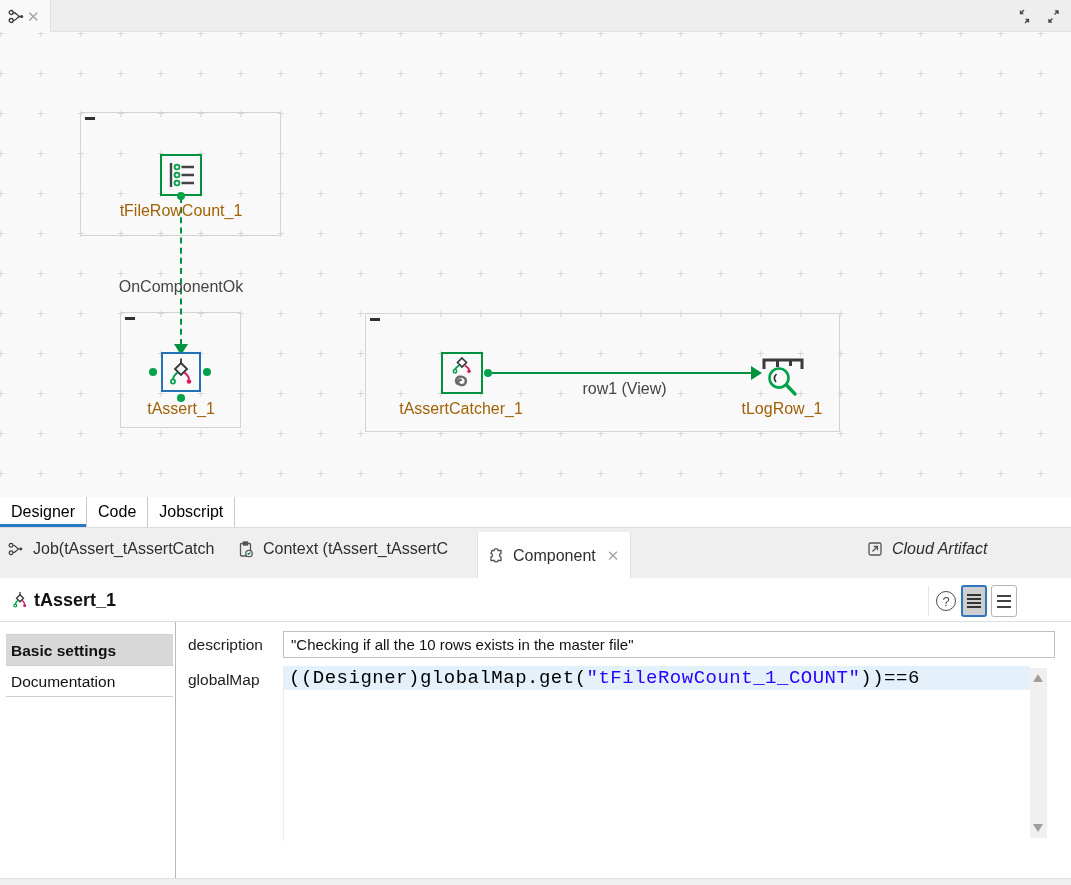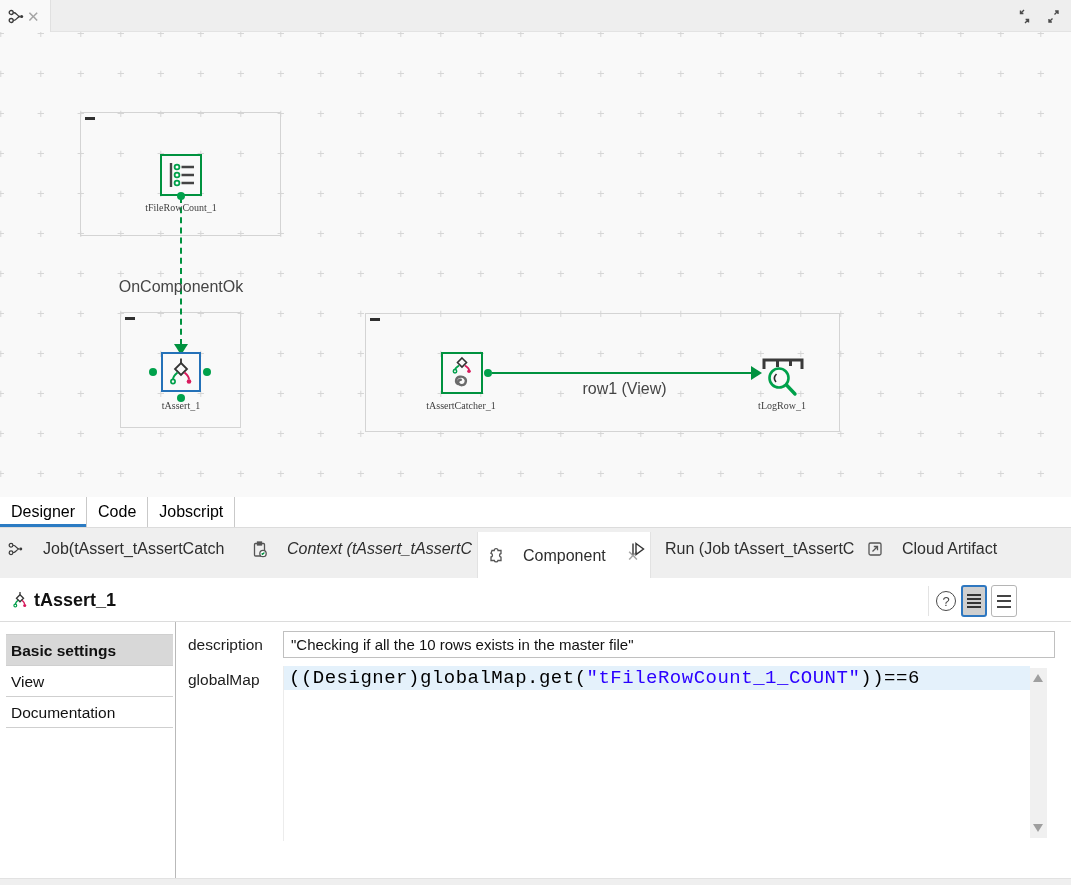--- a/index.html
+++ b/index.html
@@ -17,36 +17,36 @@
   .winctrl.top { left:1016px; top:9px; }
 
   
   .canvas { position:absolute; left:0; top:32px; width:1071px; height:465px; background:#f9f9f9; overflow:hidden; }
   .grid-plus { position:absolute; color:#d6d6d6; font-size:13px; line-height:13px; z-index:0; user-select:none; }
   .sel-rect { position:absolute; border:1px solid #d4d4d4; z-index:1; }
   .sel-minus { position:absolute; left:4px; top:4px; width:10px; height:3px; background:#2f2f2f; }
   .node-icon { position:absolute; background:#f9f9f9; z-index:2; display:flex; align-items:center; justify-content:center; }
   .green-border { border:2px solid #00923f; }
   .blue-border  { border:2px solid #2471b8; }
-  .node-label { position:absolute; z-index:2; font-size:10px; color:#404040; text-align:center; white-space:nowrap;font-family:Liberation Serif, serif; }
+  .node-label { position:absolute; z-index:2; font-size:16px; color:#a16207; text-align:center; white-space:nowrap; }
   .port { position:absolute; width:8px; height:8px; border-radius:50%; background:#00a14b; z-index:3; }
   .dash-line { position:absolute; width:0; border-left:2px dashed #00923f; z-index:1; }
   .arrow-down { position:absolute; width:0; height:0; border-left:7px solid transparent; border-right:7px solid transparent; border-top:11px solid #00923f; z-index:2; }
   .flow-line { position:absolute; height:2px; background:#00923f; z-index:1; }
   .arrow-right { position:absolute; width:0; height:0; border-top:7px solid transparent; border-bottom:7px solid transparent; border-left:11px solid #00923f; z-index:2; }
   .conn-label { position:absolute; font-size:16px; color:#454545; z-index:2; white-space:nowrap; text-align:center; }
 
   
   .designer-tabs { position:absolute; left:0; top:497px; width:1071px; height:30px; background:#ffffff; display:flex; }
   .dtab { height:30px; display:flex; align-items:center; padding:0 11px; font-size:16px; color:#000; border-right:1px solid #c9c9c9; position:relative; cursor:pointer; }
   .dtab.active::after { content:""; position:absolute; left:0; right:0; bottom:0; height:3px; background:#2b7bc3; }
 
   
   .view-tabbar { position:absolute; left:0; top:527px; width:1071px; height:51px; background:#efefef; border-top:1px solid #dcdcdc; }
-  .vtab { position:absolute; top:4px; height:34px; display:flex; align-items:center; gap:19px; font-size:16px; color:#2e2e2e; white-space:nowrap; cursor:pointer; }
+  .vtab { position:absolute; top:4px; height:34px; display:flex; align-items:center; gap:9px; font-size:16px; color:#2e2e2e; white-space:nowrap; cursor:pointer; }
   .vtab.selected { top:4px; height:47px; background:#ffffff; padding:0 9px; border-left:1px solid #e2e2e2; border-right:1px solid #e2e2e2; }
 
   
   .panel-header { position:absolute; left:0; top:578px; width:1071px; height:44px; background:#fff; border-bottom:1px solid #dcdcdc; }
   .panel-title { position:absolute; left:34px; top:0; height:44px; line-height:44px; font-size:18px; font-weight:bold; color:#111; }
   .hdr-sep { position:absolute; left:928px; top:586px; width:1px; height:30px; background:#e3e3e3; }
   .help-circle { position:absolute; left:936px; top:591px; width:20px; height:20px; border:1.5px solid #4a4a4a; border-radius:50%; font-size:13px; color:#4a4a4a; display:flex; align-items:center; justify-content:center; cursor:pointer; background:#fff; }
   .viewbtn { position:absolute; top:585px; width:26px; height:32px; border-radius:3px; display:flex; align-items:center; justify-content:center; cursor:pointer; }
   .viewbtn.sel { left:961px; background:#cfcfcf; border:2px solid #2e77c0; }
   .viewbtn.un  { left:991px; background:#ffffff; border:1px solid #b5b5b5; }
@@ -523,21 +523,21 @@
           <g fill="none" stroke="#3a3a3a" stroke-width="1.3">
         <circle cx="3.2" cy="3.5" r="2"></circle>
             <circle cx="3.2" cy="11.5" r="2"></circle>
         <path d="M5.2 3.5 C9 3.5 9 7.5 12 7.5 M5.2 11.5 C9 11.5 9 7.5 12 7.5"></path>
         <circle cx="13.6" cy="7.5" r="1.6" fill="#3a3a3a" stroke="none"></circle>
           </g>
         </svg>
     </span>
     <span>Job(tAssert_tAssertCatch</span>
   </div>
-  <div class="vtab" style="left:252px;font-style:italic;">
+  <div class="vtab" style="left:238px;">
     <span>
       <svg width="16" height="17" viewBox="0 0 16 17">
           <g fill="none" stroke="#555" stroke-width="1.3">
         <rect x="2.5" y="2.5" width="10" height="12.5" rx="1"></rect>
         <rect x="5.5" y="1" width="4" height="3" fill="#555"></rect>
         <circle cx="11" cy="12.5" r="3.2" fill="#fff"></circle>
         <path d="M9.6 12.5 l1 1 l1.8 -2" stroke="#00923f" stroke-width="1.2"></path>
           </g>
         </svg>
     </span>
@@ -545,32 +545,21 @@
   </div>
   <div class="vtab selected" style="left:477px;">
     <span>
       <svg width="17" height="17" viewBox="0 0 17 17">
           <path d="M5 3.5 h2.2 a1.9 1.9 0 0 1 3.8 0 H14 v3 a1.9 1.9 0 0 0 0 3.7 V13.5 h-3 a1.9 1.9 0 0 1 -3.7 0 H4 V10 a1.9 1.9 0 0 0 0 -3.7 z" fill="none" stroke="#555" stroke-width="1.3"></path>
         </svg>
     </span>
     <span>Component</span>
     <span class="tab-close">✕</span>
   </div>
-  <div class="vtab" style="left:630px;">
-    <span>
-      <svg width="16" height="16" viewBox="0 0 16 16">
-          <g fill="none" stroke="#333" stroke-width="1.4">
-        <path d="M3 2.5 V13.5"></path>
-            <path d="M6 2.5 L13.5 8 L6 13.5 Z"></path>
-          </g>
-        </svg>
-    </span>
-    <span>Run (Job tAssert_tAssertC</span>
-  </div>
-  <div class="vtab" style="left:867px;">
+  <div class="vtab" style="left:867px;font-style:italic;">
     <span>
       <svg width="16" height="16" viewBox="0 0 16 16">
           <g fill="none" stroke="#555" stroke-width="1.3">
         <rect x="2" y="2" width="12" height="12" rx="1.5"></rect>
         <path d="M5.5 10.5 L10.5 5.5 M6.8 5.5 H10.5 V9.2"></path>
           </g>
         </svg>
     </span>
     <span>Cloud Artifact</span>
   </div>
@@ -597,21 +586,20 @@
 <div class="viewbtn sel">
     <span class="lines4"></span>
   </div>
 <div class="viewbtn un">
     <span class="lines3"></span>
   </div>
 
 <div class="sidebar">
   <div class="side-list">
     <div class="side-item selected">Basic settings</div>
-    <div class="side-item">View</div>
     <div class="side-item">Documentation</div>
   </div>
 </div>
 
 <div class="fields">
   <div class="field-label" style="top:10px;height:26px;line-height:26px;">description</div>
   <input class="desc-input" type="text" value="&quot;Checking if all the 10 rows exists in the master file&quot;" style="">
 
   <div class="field-label" style="top:46px;height:24px;line-height:24px;">globalMap</div>
   <div class="code-area">

